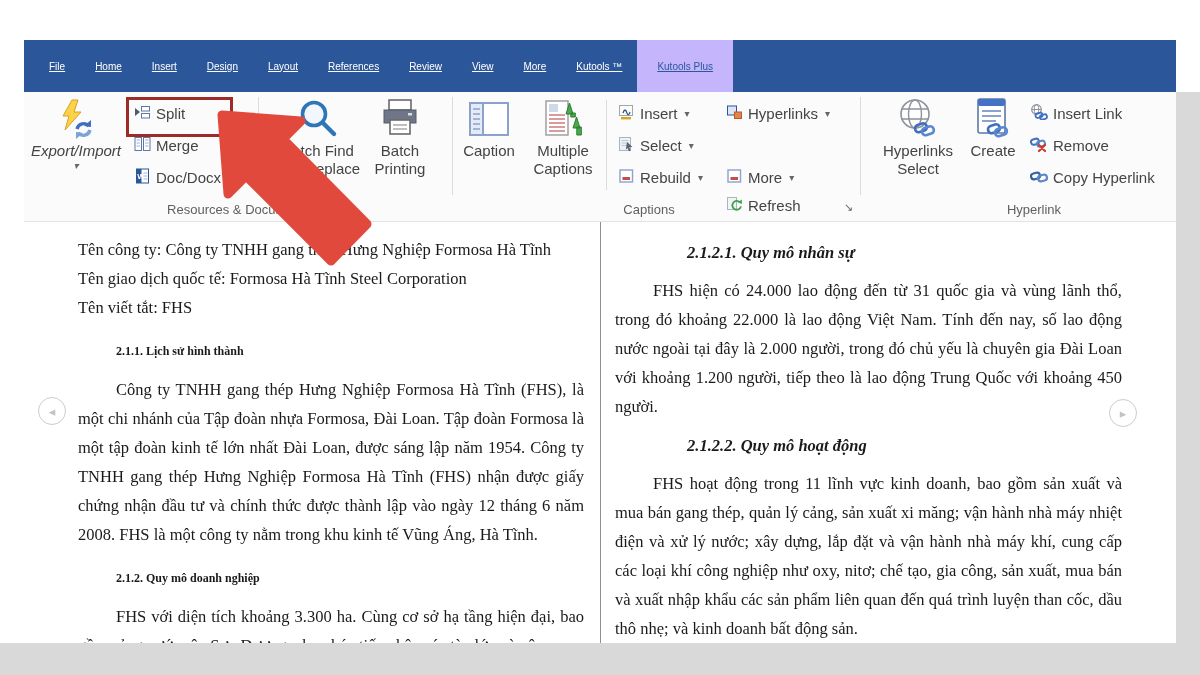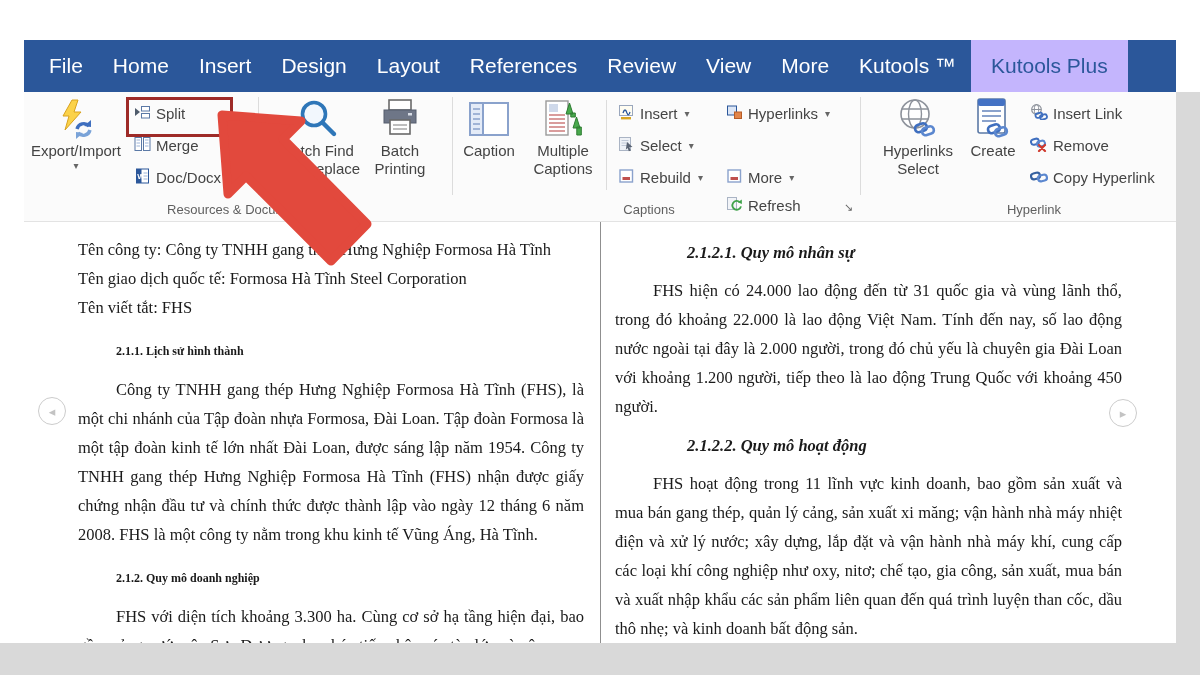--- a/index.html
+++ b/index.html
@@ -5,21 +5,21 @@
   html,body{margin:0;padding:0;}
   .stage{position:relative;width:1200px;height:675px;background:#ffffff;overflow:hidden;
          font-family:"Liberation Sans",sans-serif;-webkit-font-smoothing:antialiased;}
   
   .gray-bottom{position:absolute;left:0;top:643px;width:1200px;height:32px;background:#d9d9d9;}
   .gray-right{position:absolute;left:1176px;top:92px;width:24px;height:583px;background:#d9d9d9;}
 
   
   .tabbar{position:absolute;left:24px;top:40px;width:1152px;height:52px;background:#2b579a;
           display:flex;align-items:stretch;padding-left:10px;box-sizing:border-box;}
-  .tab{display:flex;align-items:center;padding:0 15px;color:#ffffff;font-size:21px;cursor:default;white-space:nowrap;}
+  .tab{display:flex;align-items:center;padding:0 15px;color:#ffffff;font-size:10px;cursor:default;white-space:nowrap;text-decoration:underline;}
   .tab.active{background:#c4b5fd;color:#2b579a;padding:0 20px;}
 
   
   .ribbon{position:absolute;left:24px;top:92px;width:1152px;height:130px;background:#fbfbfb;
           border-bottom:1px solid #e3e3e3;box-sizing:border-box;color:#3f3f3f;}
   .rdiv{position:absolute;top:5px;height:98px;width:1px;background:#dcdcdc;}
   .big-btn{position:absolute;top:4px;display:flex;flex-direction:column;align-items:center;text-align:center;}
   .big-btn .bicon{height:46px;display:flex;align-items:center;justify-content:center;}
   .big-btn .blabel{font-size:15px;line-height:18px;color:#444;}
   .sm-btn{position:absolute;height:30px;display:flex;align-items:center;gap:5px;font-size:15px;color:#444;white-space:nowrap;}
@@ -67,21 +67,21 @@
     <div class="tab">References</div>
     <div class="tab">Review</div>
     <div class="tab">View</div>
     <div class="tab">More</div>
     <div class="tab">Kutools ™</div>
     <div class="tab active">Kutools Plus</div>
   </div>
 
   <div class="ribbon">
 
-    <div class="big-btn" style="left:0;width:104px;">
+    <div class="big-btn" style="left:0;width:104px;font-style:italic;">
       <span class="bicon">
         <svg width="38" height="40" viewBox="0 0 38 40">
           <path d="M15 1 L6 17 h6 L8 31 L24 13 h-7 L21 1 Z" fill="#fbd24a" stroke="#d8a21f" stroke-width="1"></path>
           <path d="M20 30 a7 7 0 0 1 12 -3" fill="none" stroke="#3f6fbf" stroke-width="3.4"></path>
           <path d="M34 21 l0 7 -7 -1 Z" fill="#3f6fbf"></path>
           <path d="M33 31 a7 7 0 0 1 -12 3" fill="none" stroke="#7aa3d8" stroke-width="3.4"></path>
           <path d="M19 40 l0 -7 7 1 Z" fill="#7aa3d8"></path>
         </svg>
       </span>
       <span class="blabel">Export/Import</span>

